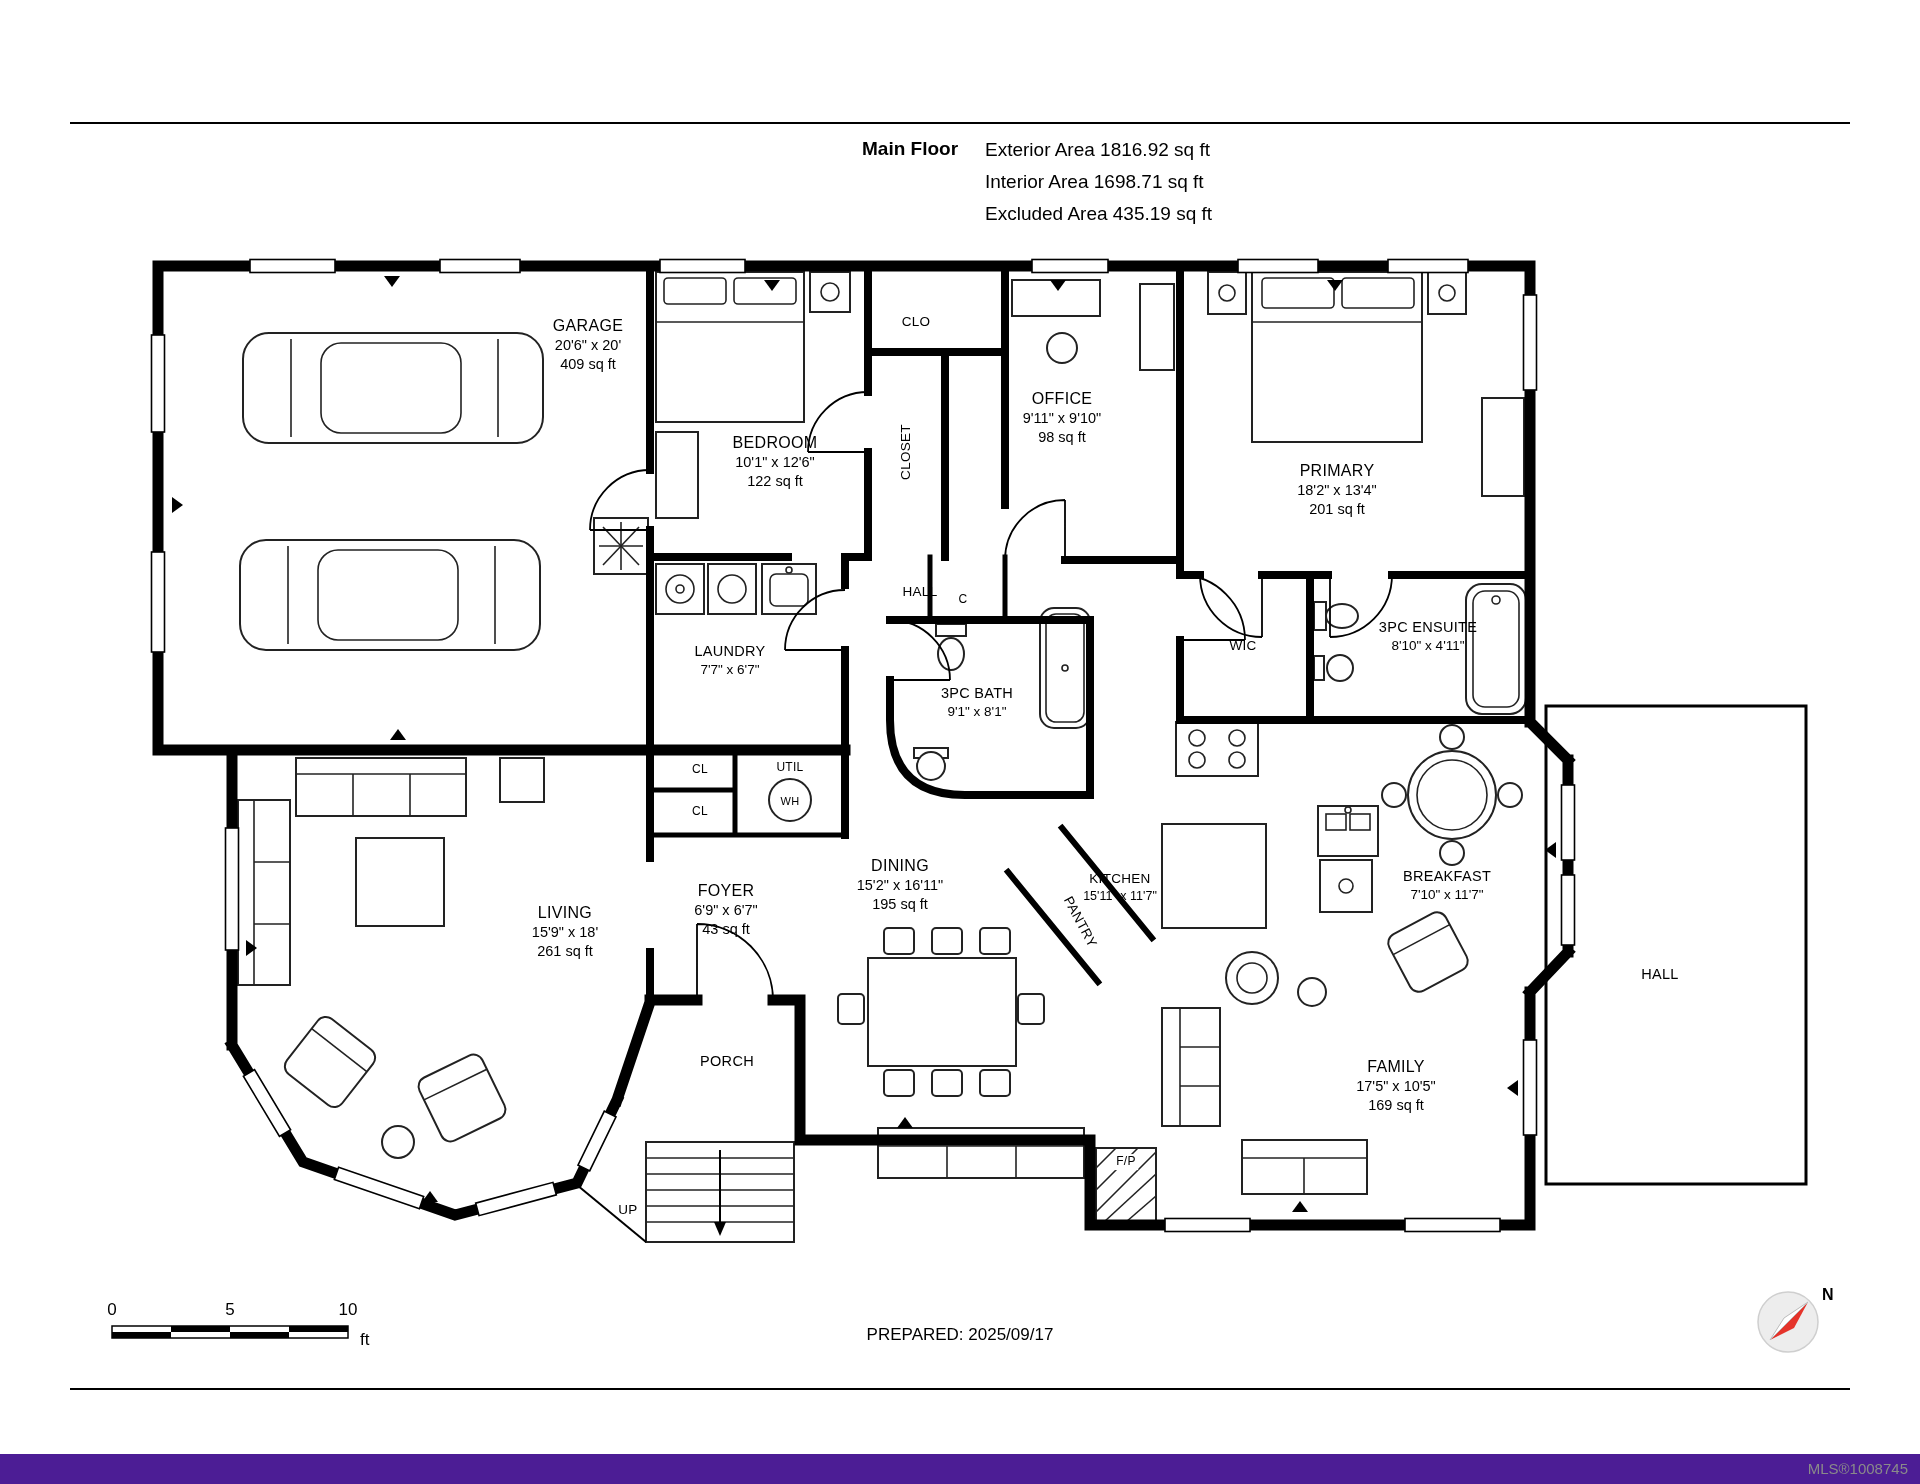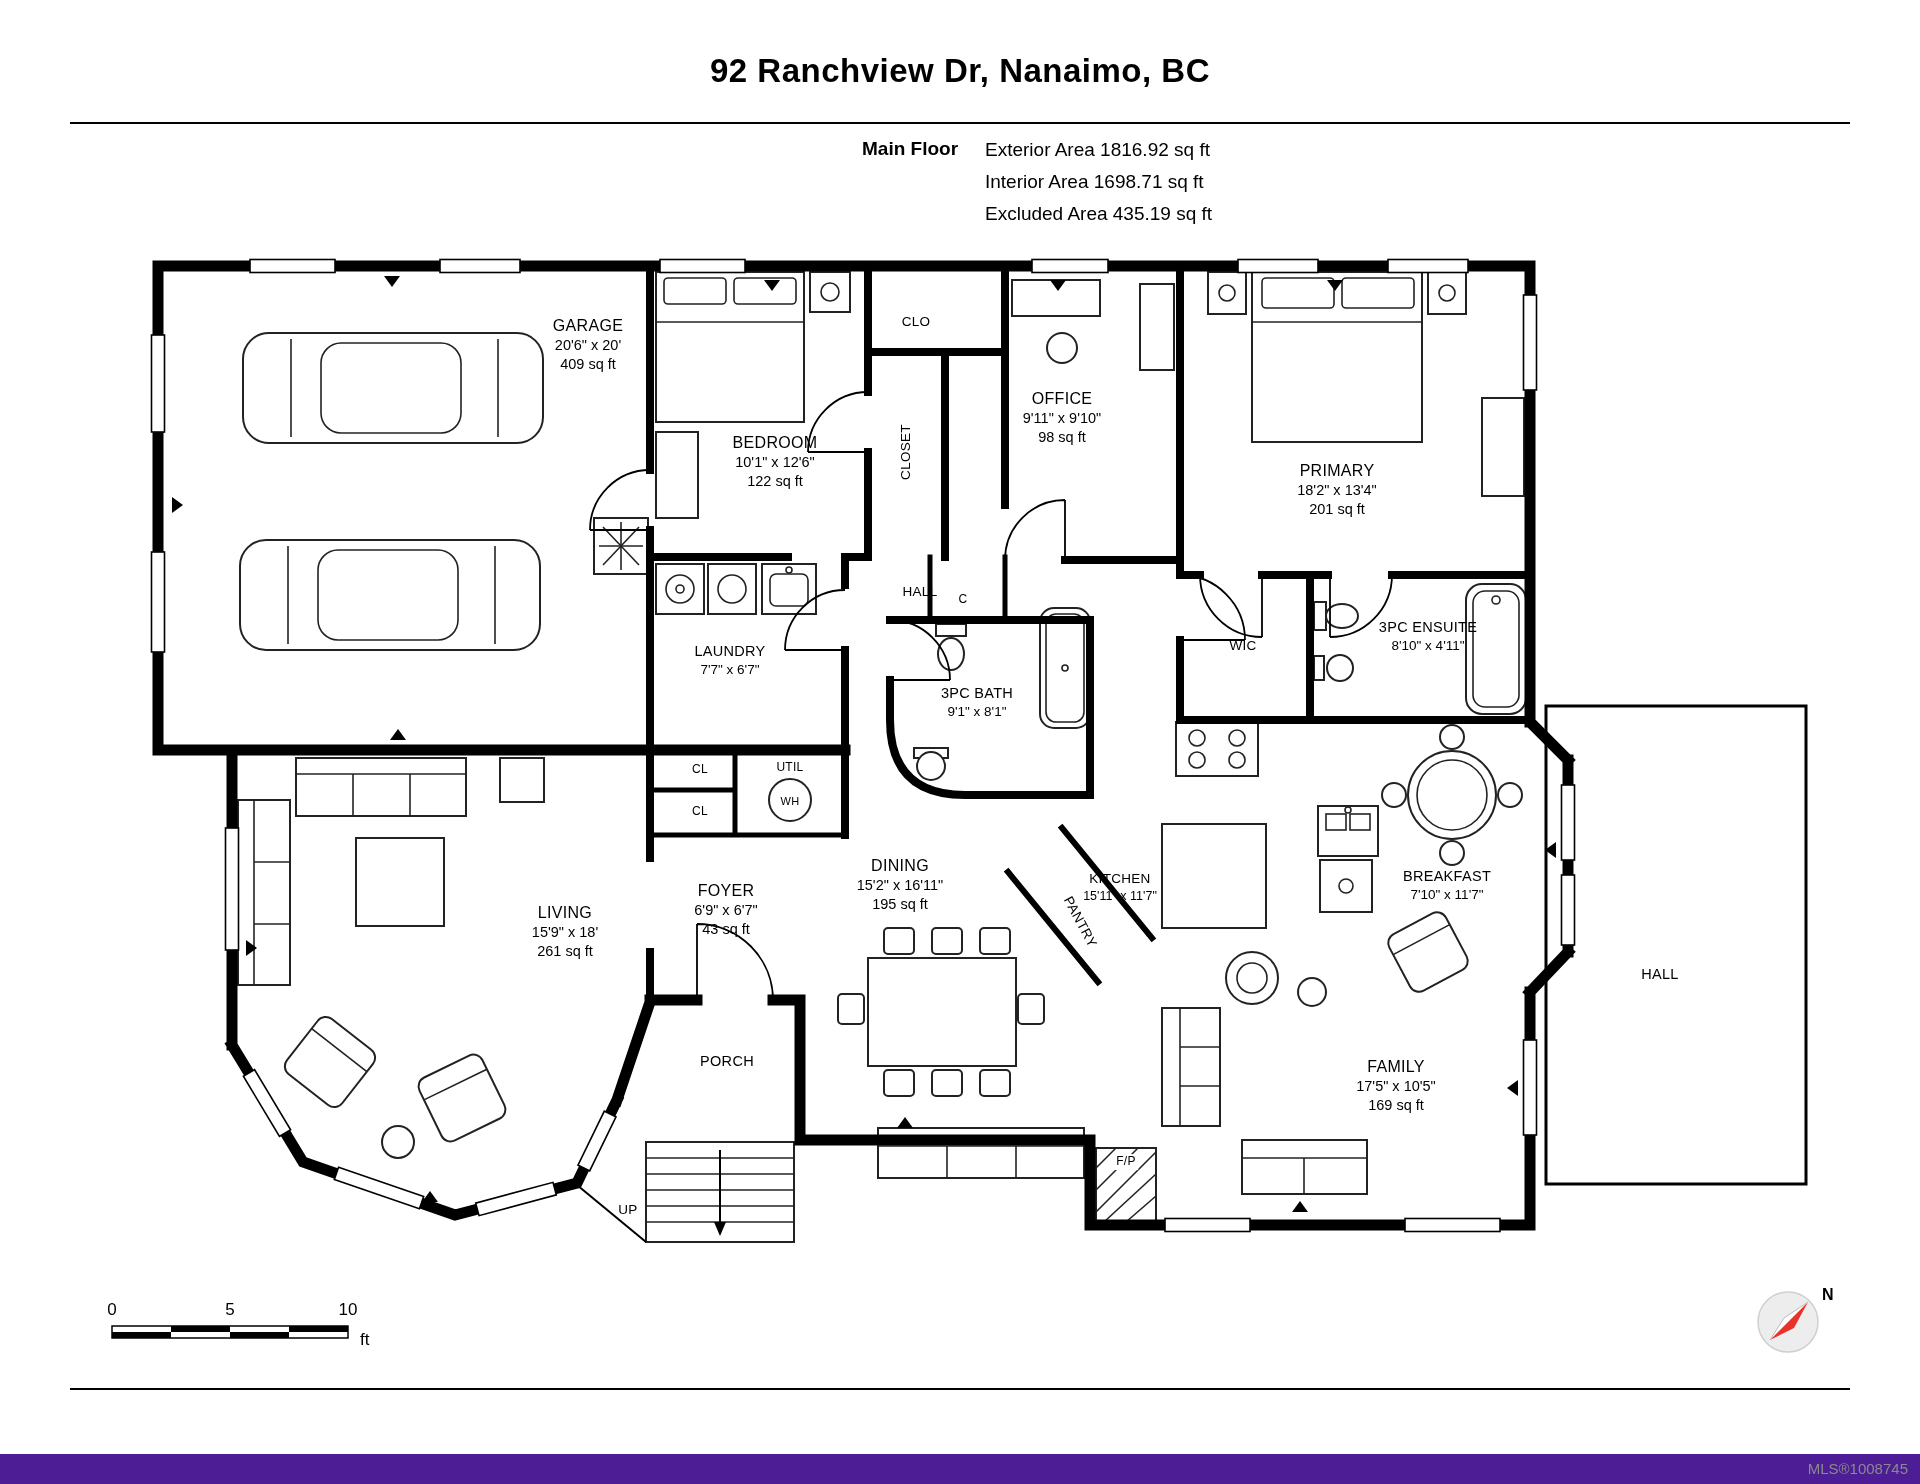--- a/index.html
+++ b/index.html
@@ -46,21 +46,20 @@
   .thin2{stroke:#000;stroke-width:2;fill:none}
   .arrow{fill:#000}
   .deckline{stroke:#000;stroke-width:3;fill:#fff}
   .sbar{stroke:#000;stroke-width:1.5;fill:none}
 </style>
 </head>
 <body>
 
 <div class="page">
 
-  <div class="title">92 Ranchview Dr, Nanaimo, BC</div>
   <div class="hr1"></div>
   <div class="main-floor">Main Floor</div>
   <div class="area-line" style="top:139px;">Exterior Area 1816.92 sq ft</div>
   <div class="area-line" style="top:171px;">Interior Area 1698.71 sq ft</div>
   <div class="area-line" style="top:203px;">Excluded Area 435.19 sq ft</div>
 
   <svg width="1920" height="1484" viewBox="0 0 1920 1484">
 
     <rect x="1546" y="706" width="260" height="478" class="deckline"></rect>
 
@@ -485,19 +484,20 @@
     <div class="ra">169 sq ft</div>
   </div>
   <div class="rlabel tiny bg" style="left:1126px;top:1162px;">
     <div class="rn">F/P</div>
   </div>
 
   <div class="tick" style="left:112px;top:1300px;">0</div>
   <div class="tick" style="left:230px;top:1300px;">5</div>
   <div class="tick" style="left:348px;top:1300px;">10</div>
   <div class="ft-unit" style="left:360px;top:1330px;">ft</div>
+  <div class="prepared">PREPARED: 2025/09/17</div>
   <div class="north-label" style="left:1822px;top:1286px;">N</div>
 
   <div class="hr2"></div>
   <div class="mls-strip">
     <span>MLS®1008745</span>
   </div>
 </div>
 
 </body></html>

